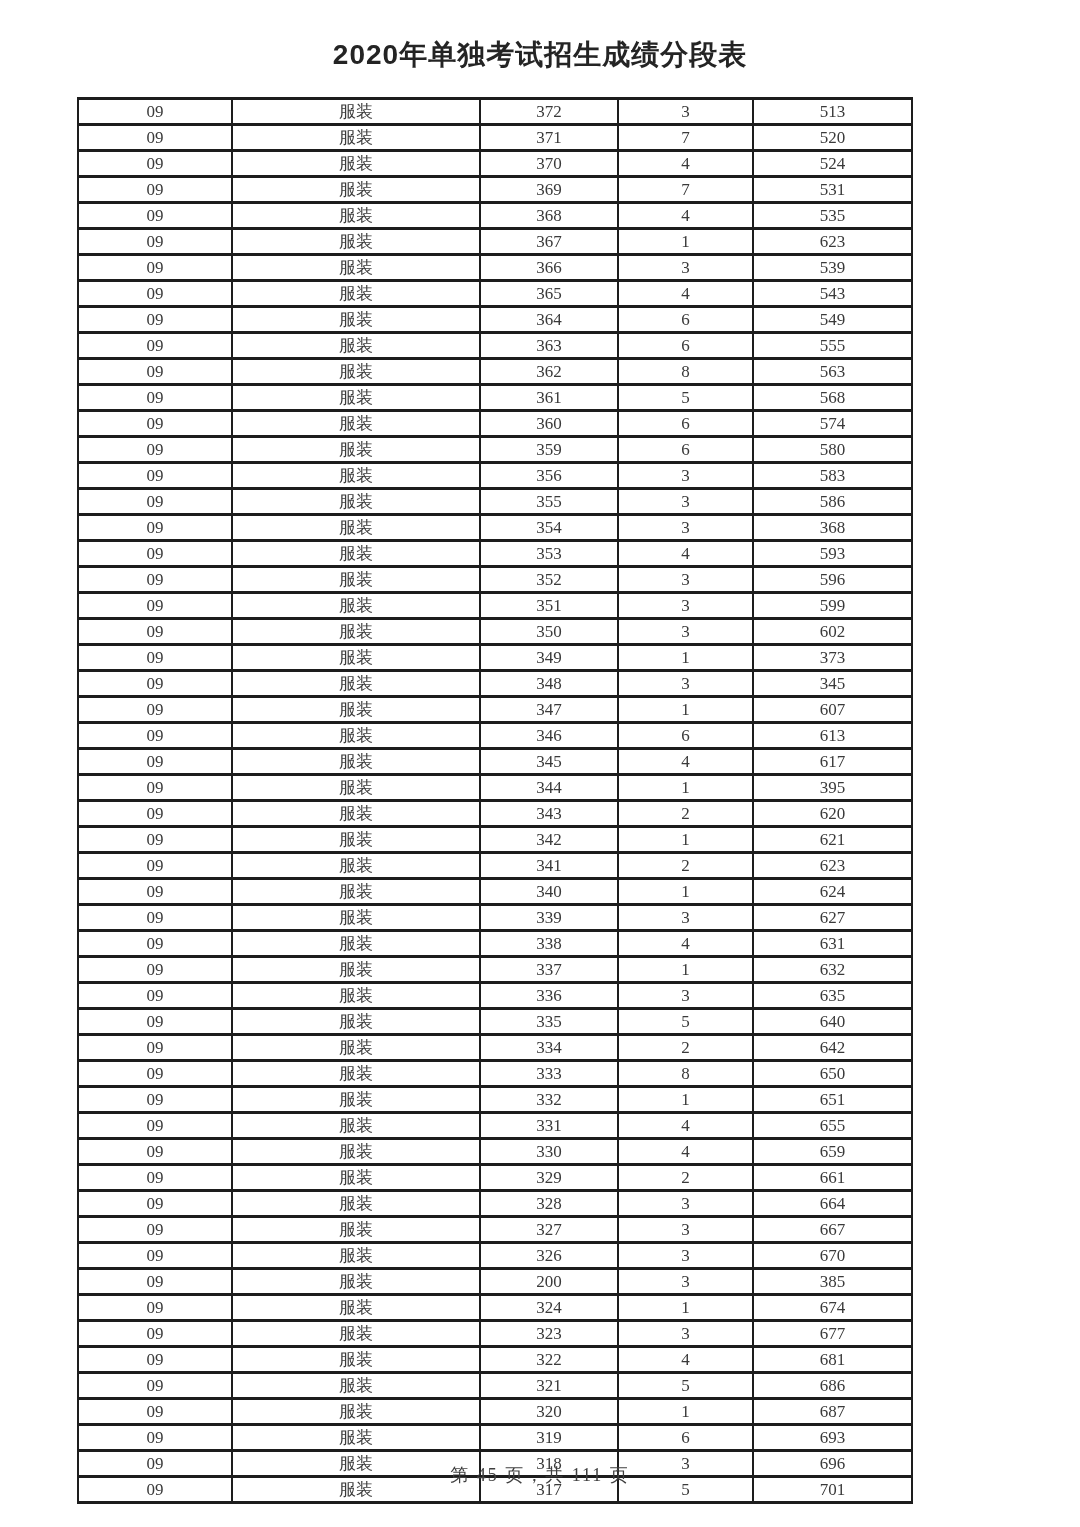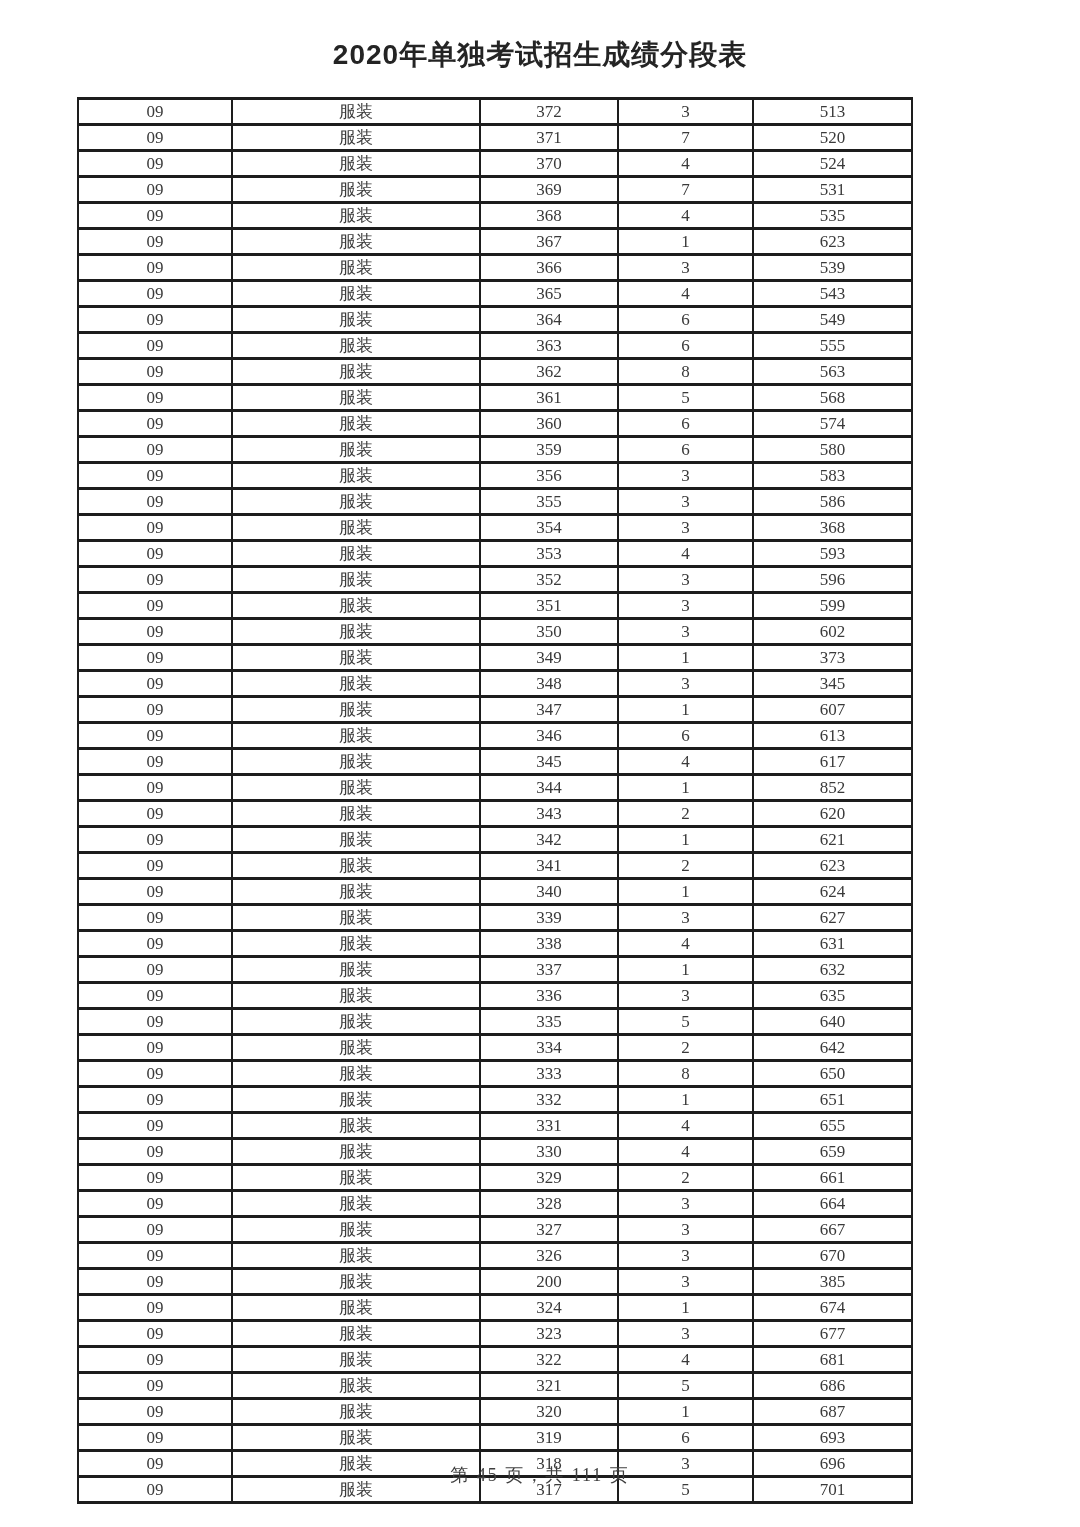--- a/index.html
+++ b/index.html
@@ -289,21 +289,21 @@
       <td>345</td>
       <td>4</td>
       <td>617</td>
     </tr>
 
     <tr>
       <td>09</td>
       <td>服装</td>
       <td>344</td>
       <td>1</td>
-      <td>852</td>
+      <td>395</td>
     </tr>
 
     <tr>
       <td>09</td>
       <td>服装</td>
       <td>343</td>
       <td>2</td>
       <td>620</td>
     </tr>
 

